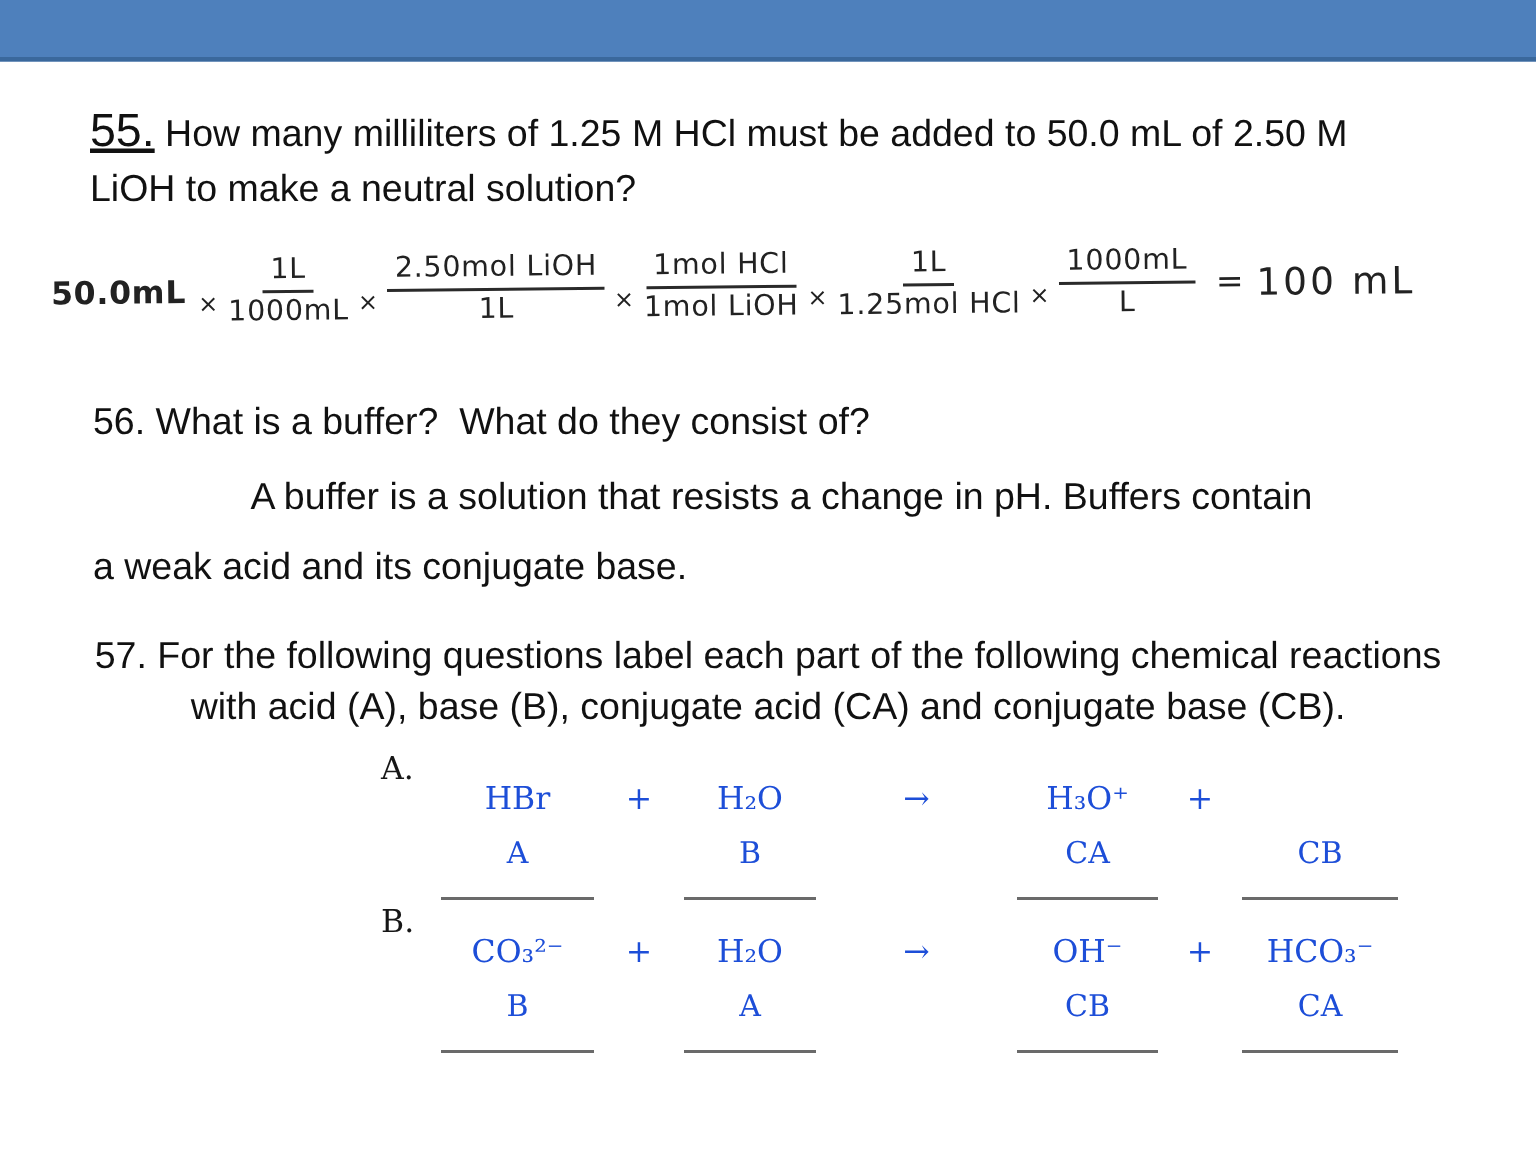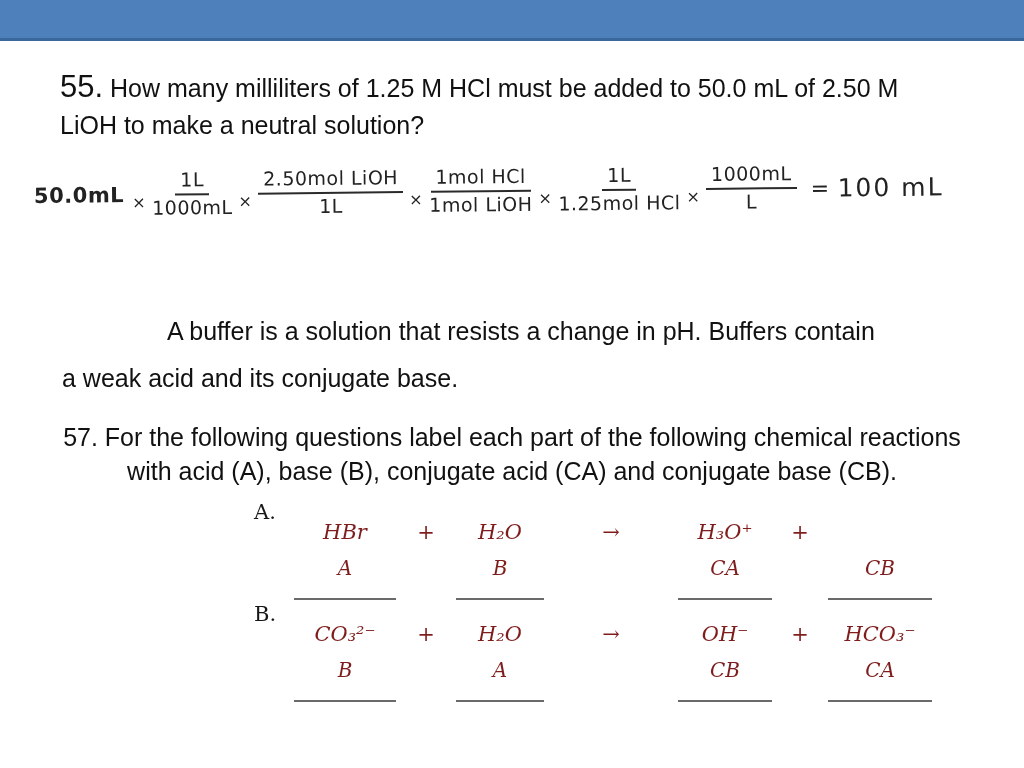--- a/index.html
+++ b/index.html
@@ -16,21 +16,21 @@
   #topbar{
     position:absolute;left:0;top:0;width:1024px;height:38px;
     background:#4e80bc;
     border-bottom:3px solid #3a689c;
   }
   
   #q55{
     position:absolute;left:60px;top:68px;width:890px;
     font-size:25px;line-height:37px;
   }
-  #q55 .qnum{font-size:31px;}
+  #q55 .qnum{font-size:31px;text-decoration:underline;}
   
   #work{
     position:absolute;left:34px;top:152px;width:950px;height:78px;
     display:flex;align-items:center;
   }
   .hand{
     font-family:"DejaVu Sans", sans-serif;
     color:#222;letter-spacing:0.5px;
     transform:rotate(-0.6deg);
     font-size:19px;
@@ -74,21 +74,21 @@
   }
   .rx-grid{
     position:absolute;left:40px;top:22px;
     display:grid;
     grid-template-columns:110px 52px 96px 126px 102px 48px 112px;
     grid-template-rows:36px 36px 8px;
   }
   .rx-grid span{
     display:flex;align-items:flex-start;justify-content:center;
     font-family:"DejaVu Serif","Liberation Serif",serif;
-    font-size:21px;color:#7f1d1d;font-style:italic;
+    font-size:21px;color:#1d4ed8;
   }
   .rx-grid .ans{font-size:20px;}
   .c1{grid-column:1}.c2{grid-column:2}.c3{grid-column:3}.c4{grid-column:4}
   .c5{grid-column:5}.c6{grid-column:6}.c7{grid-column:7}
   .r1{grid-row:1}.r2{grid-row:2}
   .uline{
     grid-row:3;align-self:end;
     border-bottom:2px solid #6a6a6a;
     width:92%;height:2px;justify-self:center;
   }
@@ -128,20 +128,21 @@
     </span>
     <span class="eq-x">×</span>
     <span class="frac">
       <span class="num">1000mL</span>
       <span class="den">L</span>
     </span>
     <span class="eq-equals">=</span>
     <span class="eq-result">100 mL</span>
   </div>
 
+  <div id="q56">56. What is a buffer?  What do they consist of?</div>
   <div id="q56-answer">A buffer is a solution that resists a change in pH. Buffers contain a weak acid and its conjugate base.</div>
 
   <div id="q57">57. For the following questions label each part of the following chemical reactions with acid (A), base (B), conjugate acid (CA) and conjugate base (CB).</div>
 
   <div id="reaction-a" class="reaction">
     <div class="rx-label">A.</div>
     <div class="rx-grid">
       <span class="c1 r1">HBr</span>
       <span class="c2 r1">+</span>
       <span class="c3 r1">H₂O</span>

